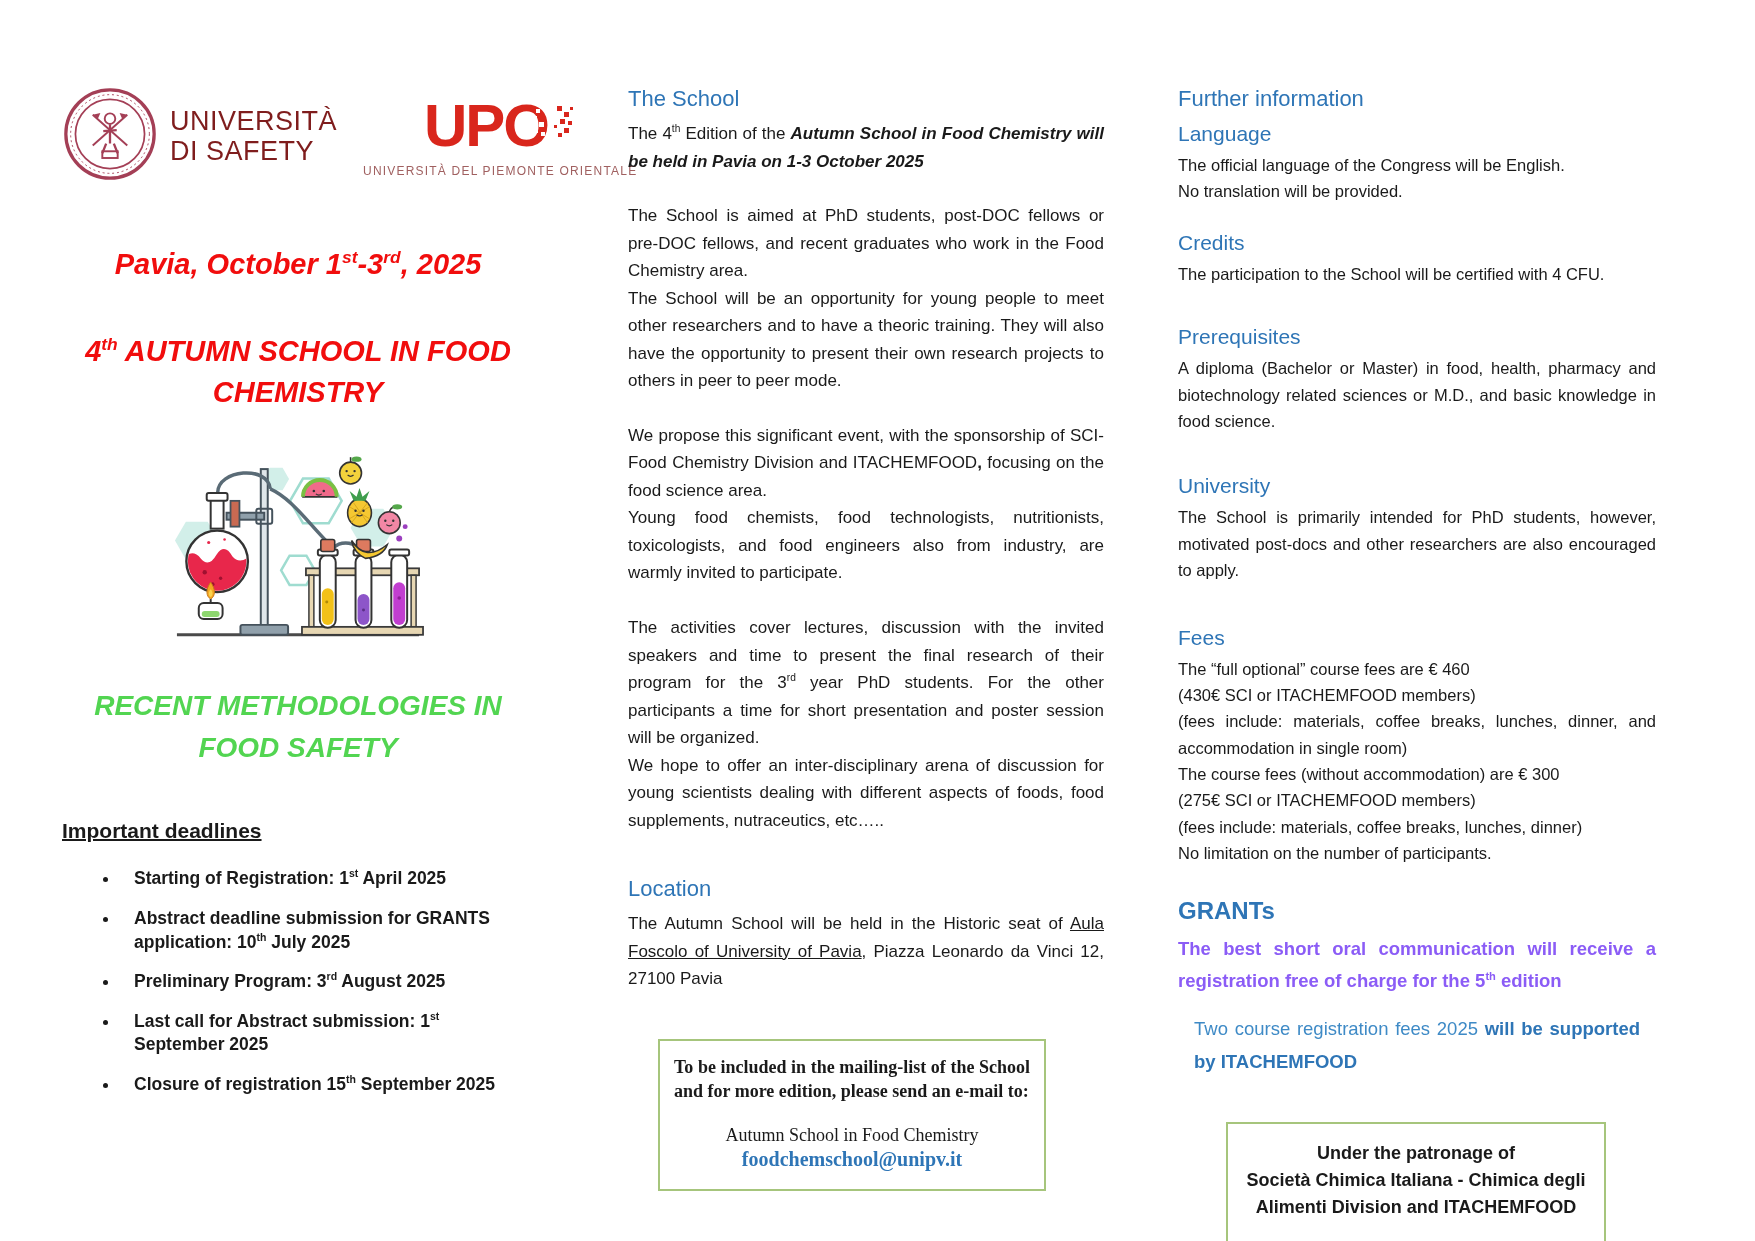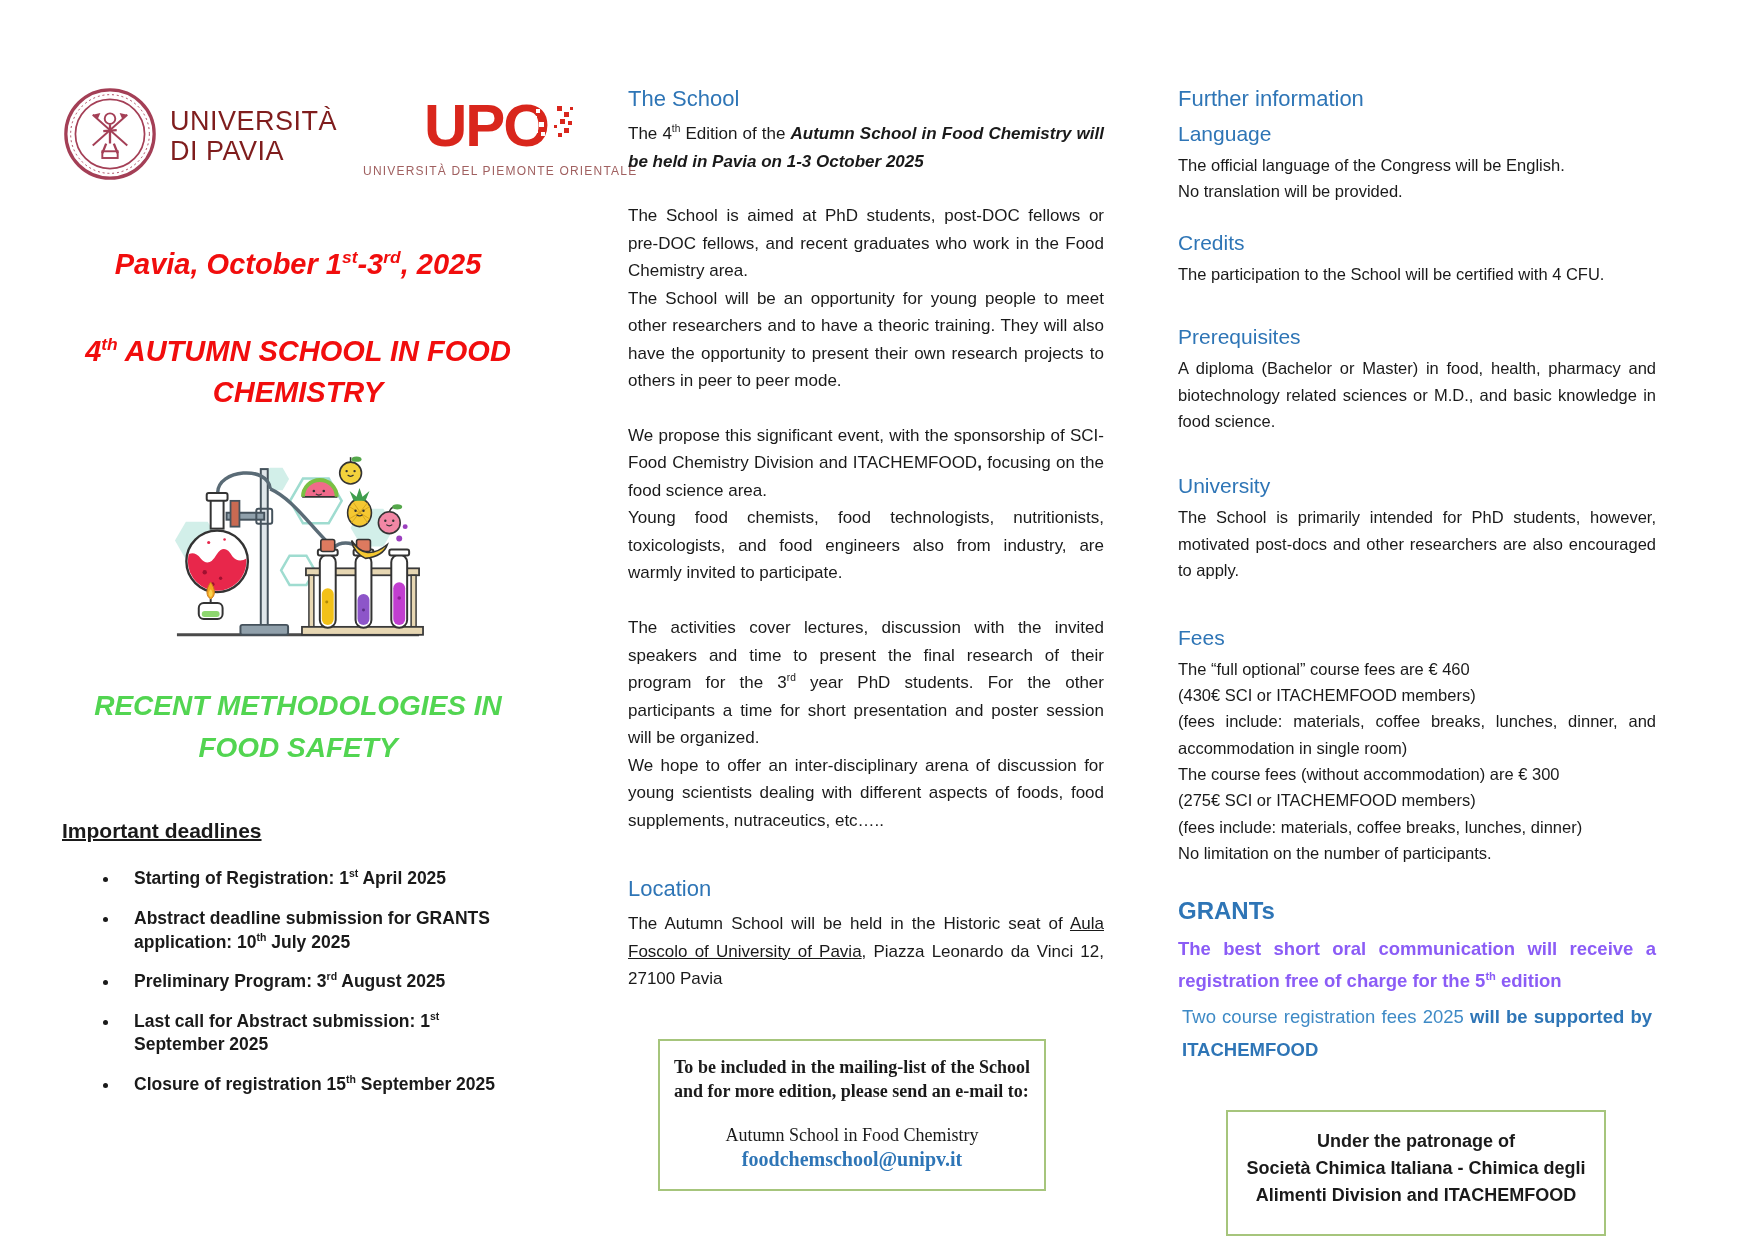--- a/index.html
+++ b/index.html
@@ -39,21 +39,21 @@
   
   .mail-box{margin:46px 0 0 30px;width:356px;border:2px solid #a6c57c;padding:14px 14px 18px;
     font-family:"Liberation Serif",serif;}
   .mail-box .txt{font-weight:bold;font-size:18px;line-height:1.35;text-align:justify;margin:0;}
   .mail-org{margin-top:22px;text-align:center;font-size:18px;}
   .mail-email{text-align:center;font-weight:bold;font-size:20px;color:#2e75b6;text-decoration:none;display:block;margin-top:2px;}
 
   
   .grants-h{color:#2e75b6;font-size:24px;font-weight:bold;margin:30px 0 8px 0;}
   .grants-p1{color:#8b5cf6;font-weight:bold;font-size:18.5px;line-height:1.75;text-align:justify;margin:0;}
-  .grants-p2{font-size:18.5px;line-height:1.75;margin:4px;text-align:justify;}
+  .grants-p2{font-size:18.5px;line-height:1.75;margin:16px;text-align:justify;}
   .grants-light{color:#3e8ac6;}
   .grants-strong{color:#2e75b6;font-weight:bold;}
   .patronage-box{margin:44px 0 0 48px;width:356px;border:2px solid #a6c57c;padding:16px 10px 25px;
     text-align:center;font-weight:bold;font-size:18px;line-height:1.5;}
   .lang-txt{line-height:1.75;}
   .fees-txt{line-height:1.64;}
 </style>
 </head>
 <body>
 
@@ -69,21 +69,21 @@
           <line x1="32" y1="30" x2="68" y2="62" stroke="#a43f56" stroke-width="2"></line>
           <line x1="68" y1="30" x2="32" y2="62" stroke="#a43f56" stroke-width="2"></line>
           <path d="M32,30 l8,-2 l-3,7 Z M68,30 l-8,-2 l3,7 Z" fill="#a43f56"></path>
           <circle cx="50" cy="34" r="5.5" fill="none" stroke="#a43f56" stroke-width="2"></circle>
           <path d="M50,40 L50,60 M43,47 L57,46 M46,60 L42,70 M54,60 L58,70" fill="none" stroke="#a43f56" stroke-width="2.4"></path>
           <rect x="42" y="68" width="16" height="7" fill="none" stroke="#a43f56" stroke-width="2"></rect>
         </svg>
       </span>
       <div class="pavia-name">
         <div>UNIVERSITÀ</div>
-        <div>DI PAVIA</div>
+        <div>DI SAFETY</div>
       </div>
     </div>
 
     <div class="upo-logo">
       <span>
         <svg width="152" height="64" viewBox="0 0 152 64">
           <text x="0" y="52" font-family="Liberation Sans, sans-serif" font-size="60" font-weight="bold" fill="#d9261c" letter-spacing="-2">UPO</text>
           <g fill="#ffffff">
             <rect x="108" y="22" width="5" height="5"></rect>
               <rect x="115" y="28" width="5" height="5"></rect>

